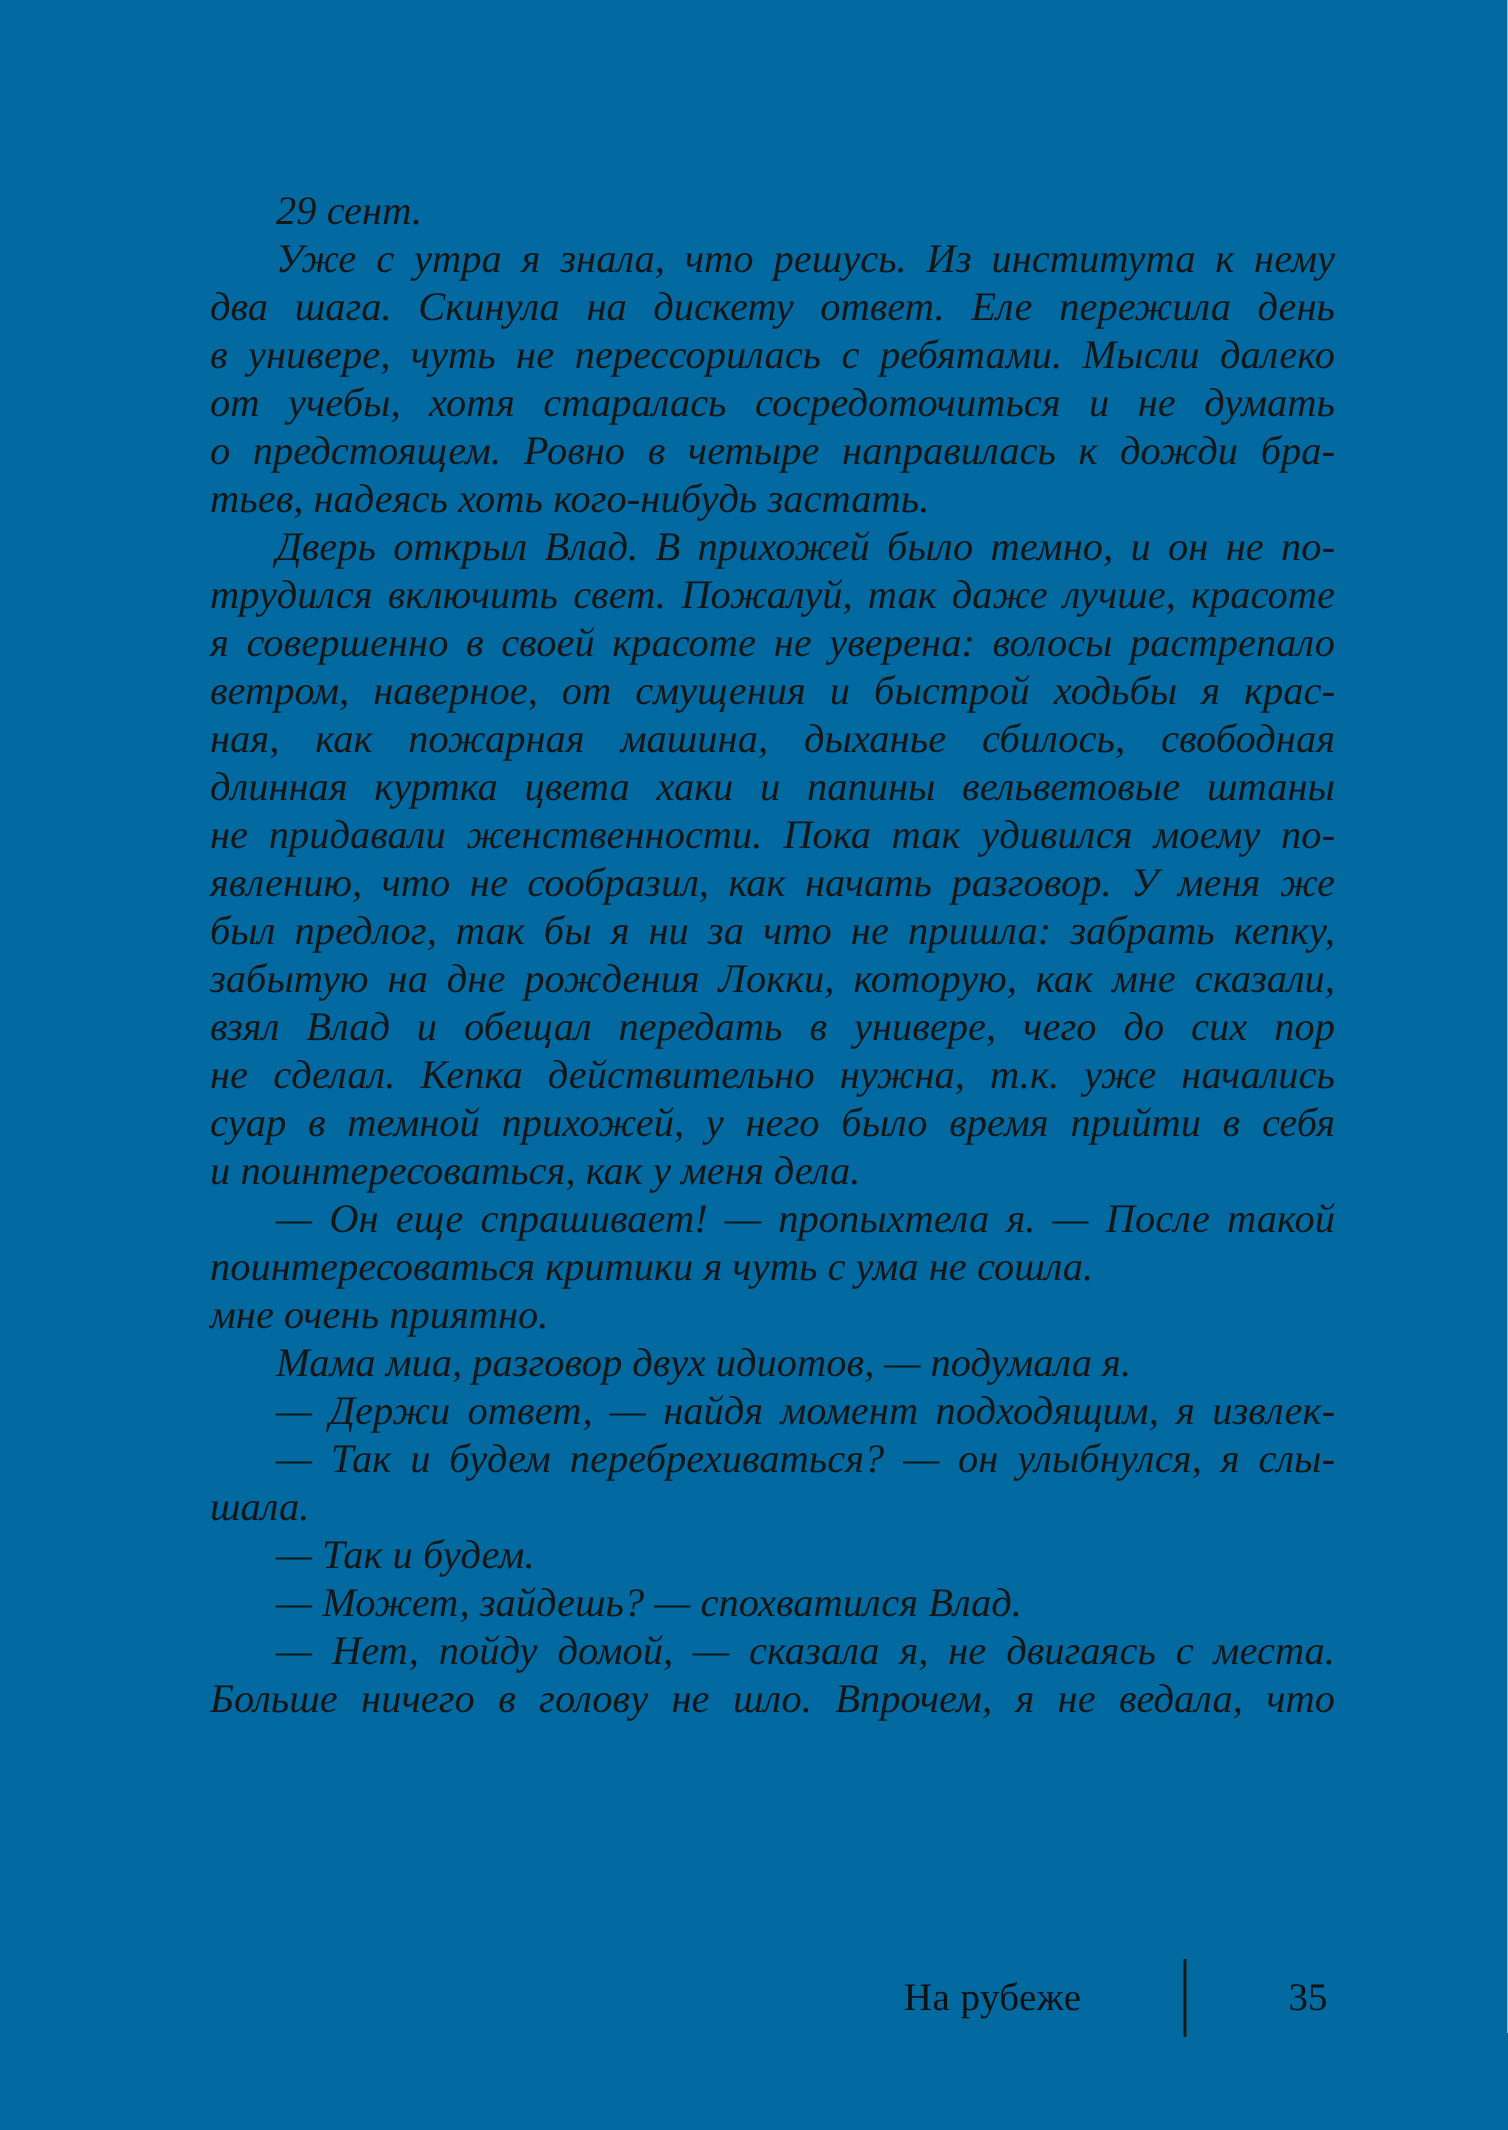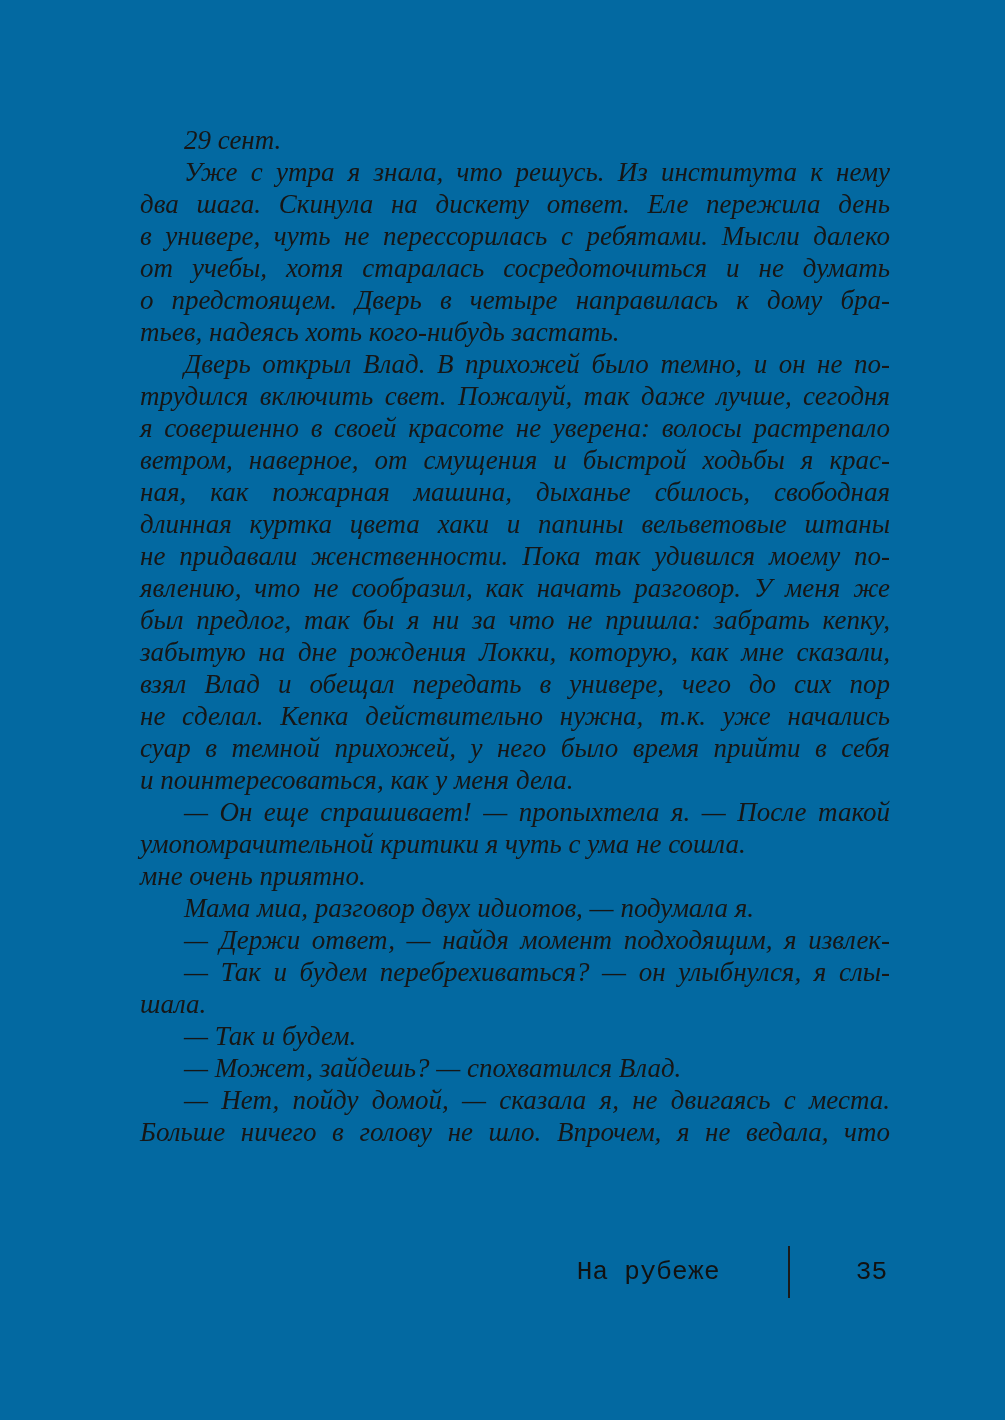--- a/index.html
+++ b/index.html
@@ -24,27 +24,27 @@
   .line {
     text-align: justify;
     text-align-last: justify;
     white-space: nowrap;
   }
   .line.para-end { text-align-last: left; }
   .line.indent { text-indent: 44px; }
   .footer {
     position: absolute;
     left: 140px;
-    top: 1244px;
+    top: 1304px;
     width: 750px;
     height: 56px;
     display: flex;
     align-items: center;
     justify-content: flex-end;
-    font-family: Liberation Mono, monospace;
+    font-family: Liberation Serif, serif;
     font-size: 26px;
     color: #111111;
     gap: 20px;
   }
   .footer .rule {
     width: 2px;
     height: 52px;
     background: #1a1a1a;
     margin-left: 48px;
     margin-right: 46px;
@@ -59,38 +59,38 @@
 </head>
 <body>
 
 <div class="page">
   <div class="text-block" id="body-text">
       <div class="line indent para-end">29 сент.</div>
       <div class="line indent">Уже с утра я знала, что решусь. Из института к нему</div>
       <div class="line">два шага. Скинула на дискету ответ. Еле пережила день</div>
       <div class="line">в универе, чуть не перессорилась с ребятами. Мысли далеко</div>
       <div class="line">от учебы, хотя старалась сосредоточиться и не думать</div>
-      <div class="line">о предстоящем. Дверь в четыре направилась к дому бра-</div>
+      <div class="line">о предстоящем. Ровно в четыре направилась к дожди бра-</div>
       <div class="line para-end">тьев, надеясь хоть кого-нибудь застать.</div>
       <div class="line indent">Дверь открыл Влад. В прихожей было темно, и он не по-</div>
-      <div class="line">трудился включить свет. Пожалуй, так даже лучше, сегодня</div>
+      <div class="line">трудился включить свет. Пожалуй, так даже лучше, красоте</div>
       <div class="line">я совершенно в своей красоте не уверена: волосы растрепало</div>
       <div class="line">ветром, наверное, от смущения и быстрой ходьбы я крас-</div>
       <div class="line">ная, как пожарная машина, дыханье сбилось, свободная</div>
       <div class="line">длинная куртка цвета хаки и папины вельветовые штаны</div>
       <div class="line">не придавали женственности. Пока так удивился моему по-</div>
       <div class="line">явлению, что не сообразил, как начать разговор. У меня же</div>
       <div class="line">был предлог, так бы я ни за что не пришла: забрать кепку,</div>
       <div class="line">забытую на дне рождения Локки, которую, как мне сказали,</div>
       <div class="line">взял Влад и обещал передать в универе, чего до сих пор</div>
       <div class="line">не сделал. Кепка действительно нужна, т.к. уже начались</div>
       <div class="line">суар в темной прихожей, у него было время прийти в себя</div>
       <div class="line para-end">и поинтересоваться, как у меня дела.</div>
       <div class="line indent">— Он еще спрашивает! — пропыхтела я. — После такой</div>
-      <div class="line para-end">умопомрачительной критики я чуть с ума не сошла.</div>
+      <div class="line para-end">поинтересоваться критики я чуть с ума не сошла.</div>
       <div class="line para-end">мне очень приятно.</div>
       <div class="line indent para-end">Мама миа, разговор двух идиотов, — подумала я.</div>
       <div class="line indent">— Держи ответ, — найдя момент подходящим, я извлек-</div>
       <div class="line indent">— Так и будем перебрехиваться? — он улыбнулся, я слы-</div>
       <div class="line para-end">шала.</div>
       <div class="line indent para-end">— Так и будем.</div>
       <div class="line indent para-end">— Может, зайдешь? — спохватился Влад.</div>
       <div class="line indent">— Нет, пойду домой, — сказала я, не двигаясь с места.</div>
       <div class="line">Больше ничего в голову не шло. Впрочем, я не ведала, что</div>
     </div>

